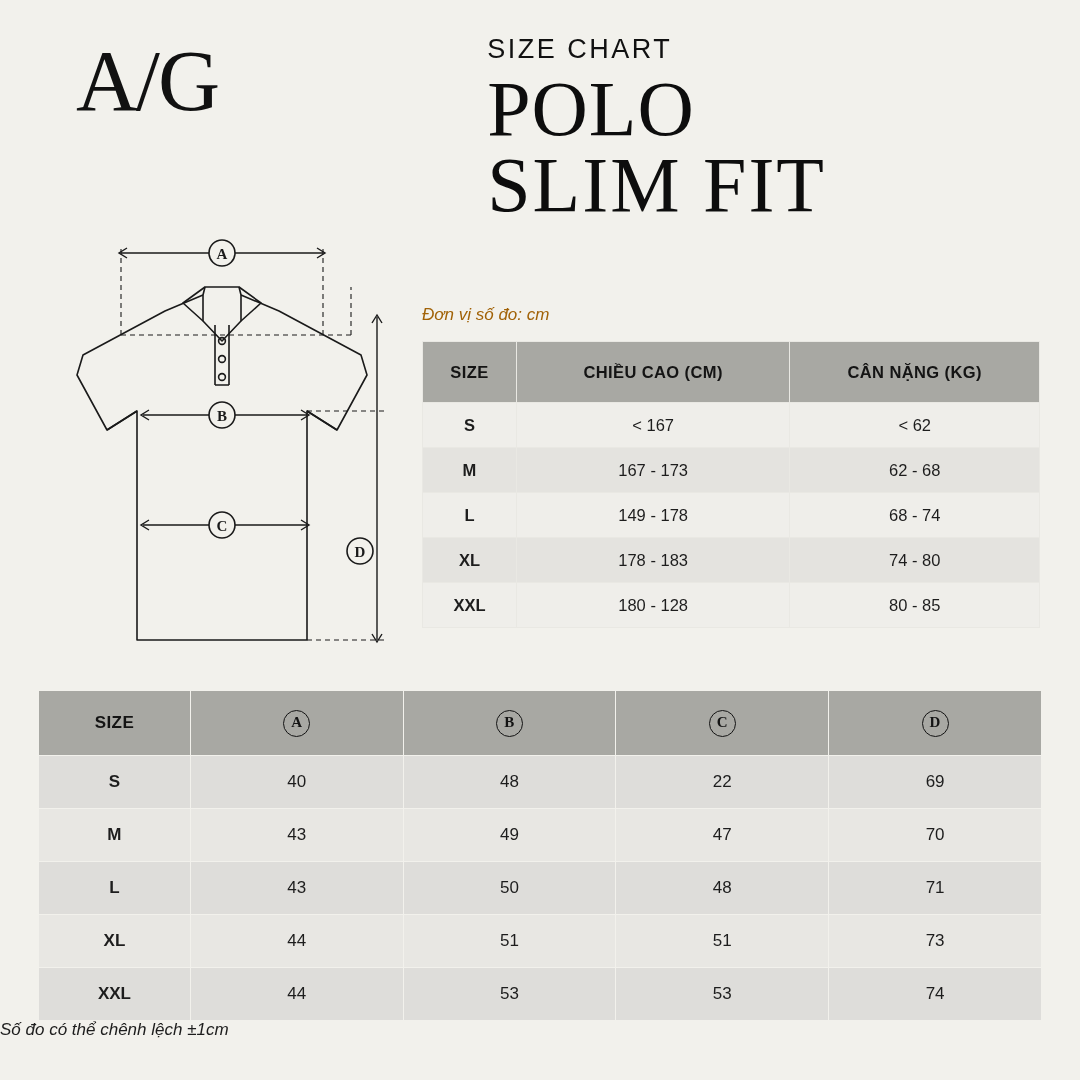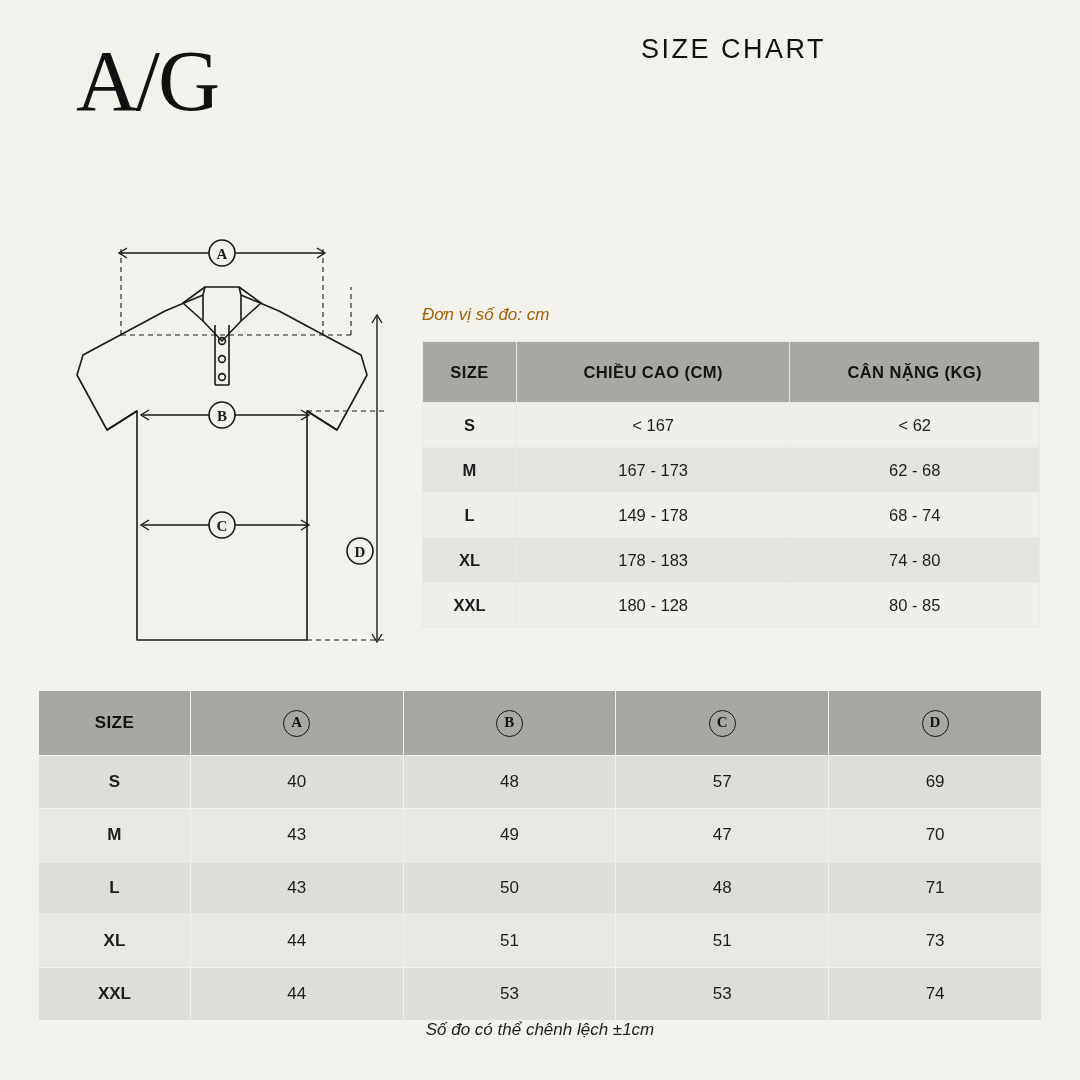--- a/index.html
+++ b/index.html
@@ -147,33 +147,36 @@
     font-weight: bold;
     text-align: center;
     vertical-align: middle;
   }
 
   .footnote {
     position: absolute;
     left: 0;
     top: 1020px;
     width: 1080px;
-    text-align: center;
     font-style: italic;
     font-size: 17px;
     color: #1d1d1d;
   }
 </style>
 </head>
 <body>
 
 <div class="header">
   <div class="logo">A/G</div>
   <div class="header-right">
     <div class="size-chart-label">SIZE CHART</div>
+    <div class="big-title">
+      <span>POLO</span>
+      <span class="line2">SLIM FIT</span>
+    </div>
   </div>
 </div>
 
 <div class="diagram">
   <svg width="360" height="450" viewBox="0 0 360 450">
     <g fill="none" stroke="#1a1a1a" stroke-width="1.6" stroke-linejoin="round">
 
       <path d="M148 70 L110 86 L28 130 L22 150 L52 205 L82 186 L82 415 L252 415 L252 186 L282 205 L312 150 L306 130 L224 86 L186 70"></path>
 
       <path d="M148 70 L150 62 L184 62 L186 70 L186 96 L167 116 L148 96 Z"></path>
@@ -293,21 +296,21 @@
       <th><span class="circle-mark">B</span></th>
       <th><span class="circle-mark">C</span></th>
       <th><span class="circle-mark">D</span></th>
     </tr>
   </thead>
   <tbody>
     <tr>
       <td class="size-col">S</td>
       <td>40</td>
       <td>48</td>
-      <td>57</td>
+      <td>22</td>
       <td>69</td>
     </tr>
     <tr>
       <td class="size-col">M</td>
       <td>43</td>
       <td>49</td>
       <td>47</td>
       <td>70</td>
     </tr>
     <tr>

